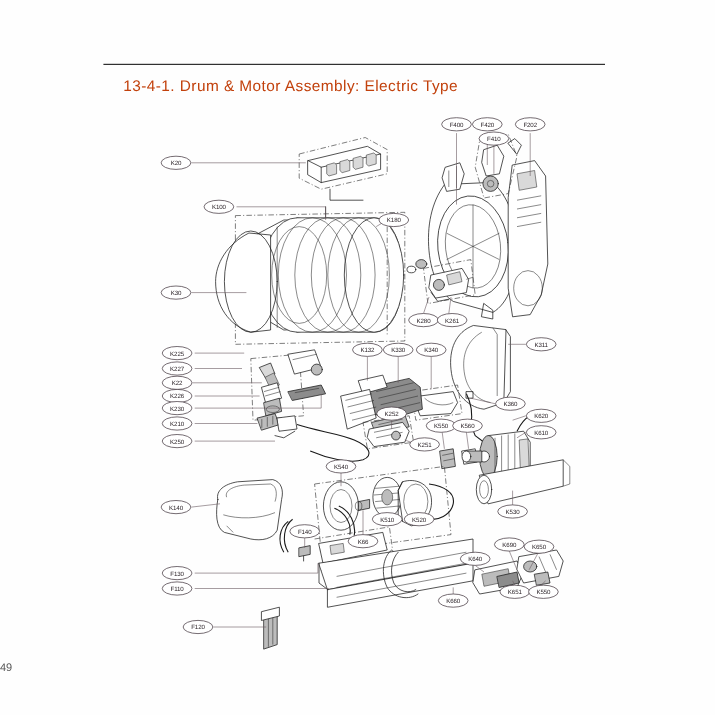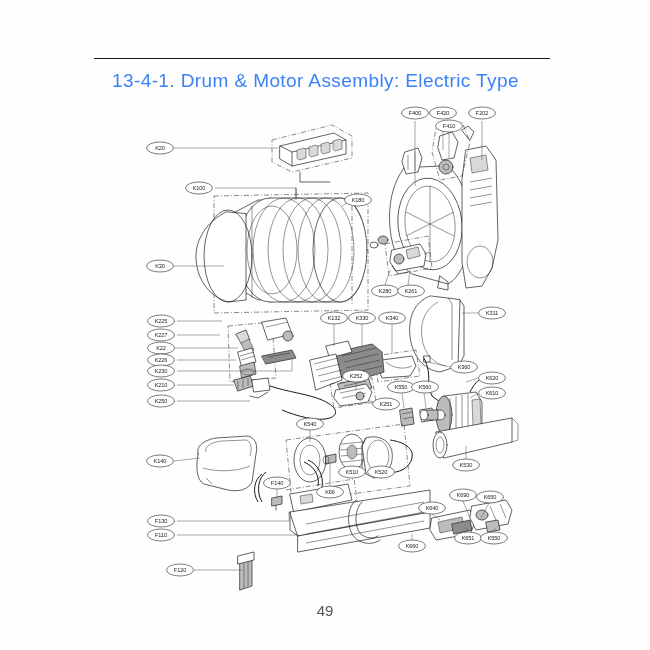--- a/index.html
+++ b/index.html
@@ -13,26 +13,26 @@
   .page{
     position:absolute;left:0;top:0;width:650px;height:650px;
     background:#fefefe;
   }
   .header-rule{
     position:absolute;left:94px;top:58px;width:456px;height:0;
     border-top:1.6px solid #1a1a1a;
   }
   .page-title{
     position:absolute;left:112px;top:70px;
-    font-size:19px;letter-spacing:0.4px;color:#3b82f6;
+    font-size:14px;letter-spacing:0.4px;color:#c2410c;
     white-space:nowrap;
   }
   .page-number{
     position:absolute;left:0;top:602px;width:650px;
-    text-align:center;font-size:15px;color:#555;
+    text-align:left;font-size:10px;color:#555;
   }
   .diagram{
     position:absolute;left:0;top:0;width:650px;height:650px;
   }
   svg{display:block;}
   .ln{fill:none;stroke:#1f1f1f;stroke-width:0.7;stroke-linecap:round;stroke-linejoin:round;}
   .ln-thin{fill:none;stroke:#2a2a2a;stroke-width:0.5;}
   .ln-med{fill:none;stroke:#1a1a1a;stroke-width:1;stroke-linejoin:round;}
   .dash{fill:none;stroke:#3a3a3a;stroke-width:0.6;stroke-dasharray:5 2 1 2;}
   .leader{fill:none;stroke:#6b5b63;stroke-width:0.55;}

